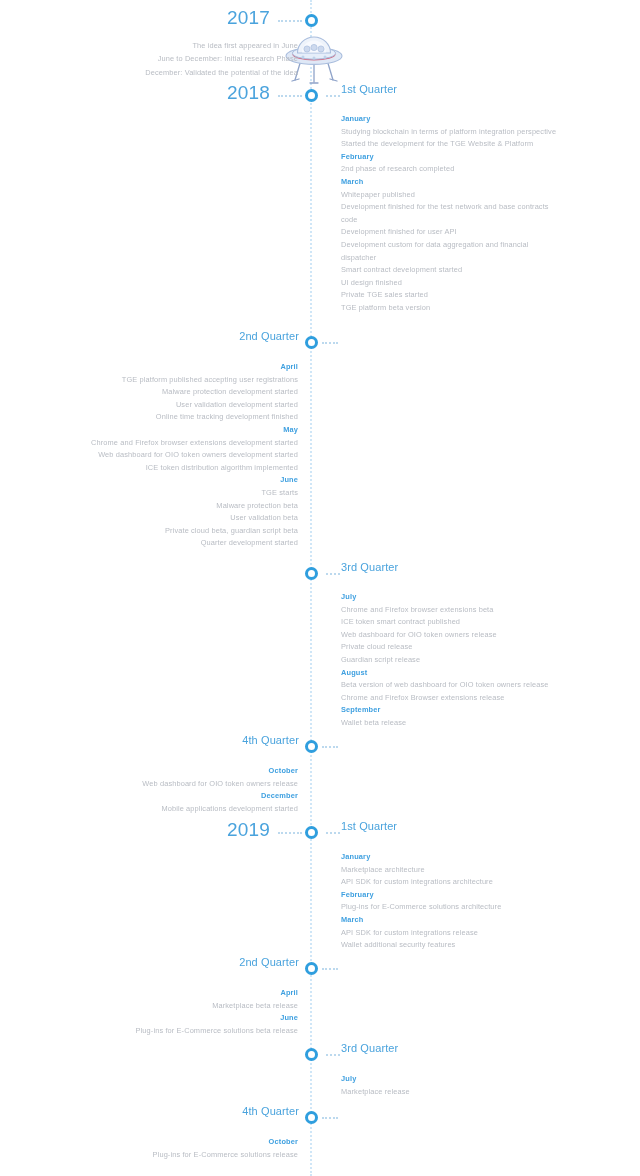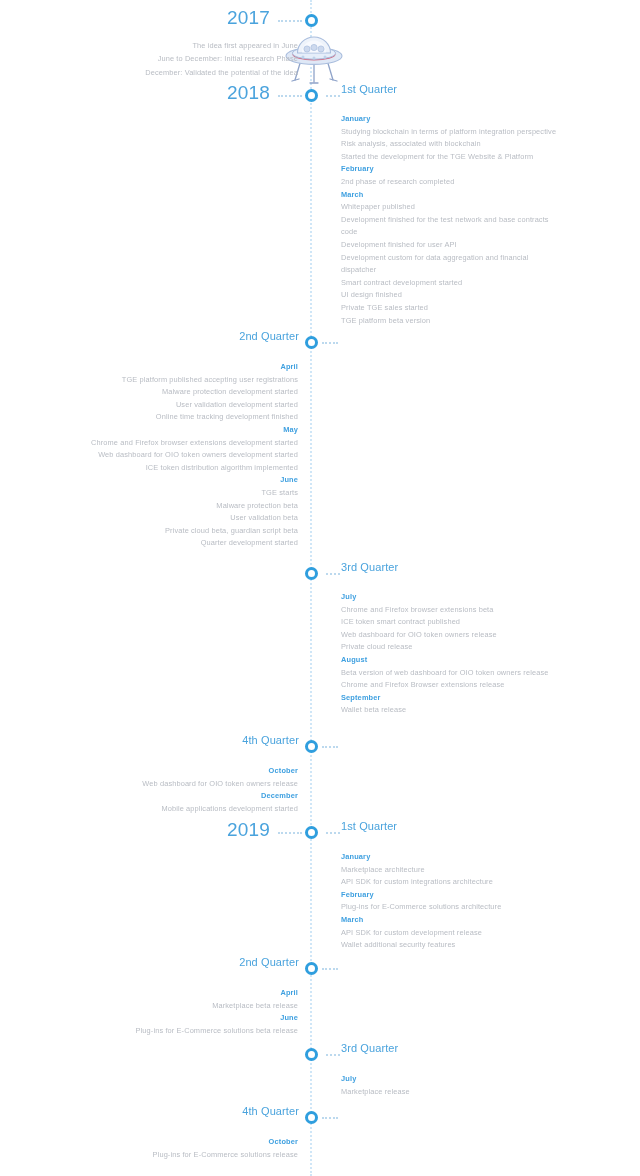--- a/index.html
+++ b/index.html
@@ -153,21 +153,20 @@
         <div class="task">December: Validated the potential of the idea</div>
       </div>
       <div class="node" style="top: 89px;"></div>
       <div class="year side-left" style="top: 82px;">2018</div>
       <div class="stub" style="position: absolute; top: 95px; left: 278px; width: 24px;"></div>
       <div class="quarter side-right" style="top: 83px;">1st Quarter</div>
       <div class="stub" style="position: absolute; top: 95px; left: 326px; width: 14px;"></div>
       <div class="items side-right" style="top: 113px;">
         <div class="month">January</div>
         <div class="task">Studying blockchain in terms of platform integration perspective</div>
-        <div class="task">Risk analysis, associated with blockchain</div>
         <div class="task">Started the development for the TGE Website &amp; Platform</div>
         <div class="month">February</div>
         <div class="task">2nd phase of research completed</div>
         <div class="month">March</div>
         <div class="task">Whitepaper published</div>
         <div class="task wrap">Development finished for the test network and base contracts code</div>
         <div class="task">Development finished for user API</div>
         <div class="task wrap">Development custom for data aggregation and financial dispatcher</div>
         <div class="task">Smart contract development started</div>
         <div class="task">UI design finished</div>
@@ -196,20 +195,21 @@
       </div>
       <div class="node" style="top: 567px;"></div>
       <div class="quarter side-right" style="top: 561px;">3rd Quarter</div>
       <div class="stub" style="position: absolute; top: 573px; left: 326px; width: 14px;"></div>
       <div class="items side-right" style="top: 591px;">
         <div class="month">July</div>
         <div class="task">Chrome and Firefox browser extensions beta</div>
         <div class="task">ICE token smart contract published</div>
         <div class="task">Web dashboard for OIO token owners release</div>
         <div class="task">Private cloud release</div>
+        <div class="task">Guardian script release</div>
         <div class="month">August</div>
         <div class="task">Beta version of web dashboard for OIO token owners release</div>
         <div class="task">Chrome and Firefox Browser extensions release</div>
         <div class="month">September</div>
         <div class="task">Wallet beta release</div>
       </div>
       <div class="node" style="top: 740px;"></div>
       <div class="quarter side-left" style="top: 734px;">4th Quarter</div>
       <div class="stub" style="position: absolute; top: 746px; left: 322px; width: 16px;"></div>
       <div class="items side-left" style="top: 765px;">
@@ -223,21 +223,21 @@
       <div class="stub" style="position: absolute; top: 832px; left: 278px; width: 24px;"></div>
       <div class="quarter side-right" style="top: 820px;">1st Quarter</div>
       <div class="stub" style="position: absolute; top: 832px; left: 326px; width: 14px;"></div>
       <div class="items side-right" style="top: 851px;">
         <div class="month">January</div>
         <div class="task">Marketplace architecture</div>
         <div class="task">API SDK for custom integrations architecture</div>
         <div class="month">February</div>
         <div class="task">Plug-ins for E-Commerce solutions architecture</div>
         <div class="month">March</div>
-        <div class="task">API SDK for custom development release</div>
+        <div class="task">API SDK for custom integrations release</div>
         <div class="task">Wallet additional security features</div>
       </div>
       <div class="node" style="top: 962px;"></div>
       <div class="quarter side-left" style="top: 956px;">2nd Quarter</div>
       <div class="stub" style="position: absolute; top: 968px; left: 322px; width: 16px;"></div>
       <div class="items side-left" style="top: 987px;">
         <div class="month">April</div>
         <div class="task">Marketplace beta release</div>
         <div class="month">June</div>
         <div class="task">Plug-ins for E-Commerce solutions beta release</div>

